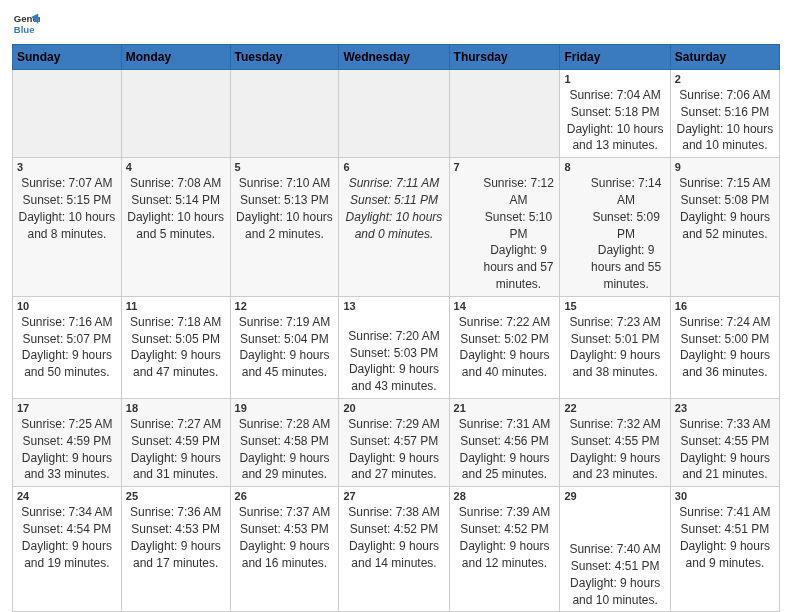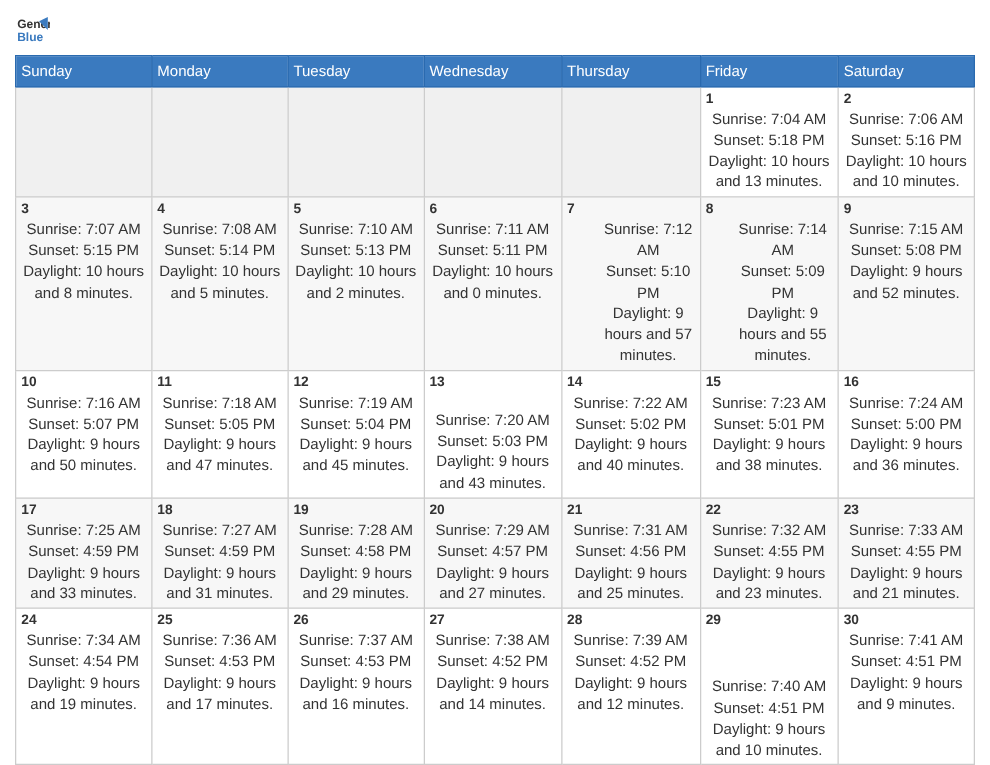--- a/index.html
+++ b/index.html
@@ -40,23 +40,23 @@
     .location {
       font-size: 14px;
       color: #555;
     }
     .calendar {
       width: 100%;
       border-collapse: collapse;
     }
     .calendar th {
       background: #3a7abf;
-      color: #ffffff;
+      color: #000000;
       font-size: 12px;
-      font-weight: normal;
+      font-weight: bold;
       padding: 5px 4px;
       text-align: left;
       border: 1px solid #2a6aaf;
     }
     .calendar td {
       border: 1px solid #ccc;
       vertical-align: top;
       padding: 3px 4px;
       font-size: 10px;
       color: #333;
@@ -146,21 +146,21 @@
 Daylight: 10 hours and 5 minutes.</div>
           </td>
           <td>
             <div class="day-num">5</div>
             <div class="day-info" style="white-space: pre-line;">Sunrise: 7:10 AM
 Sunset: 5:13 PM
 Daylight: 10 hours and 2 minutes.</div>
           </td>
           <td>
             <div class="day-num">6</div>
-            <div class="day-info" style="white-space: pre-line;">Sunrise: 7:11 AM
+            <div class="day-info" style="white-space: pre-line; font-style: italic;">Sunrise: 7:11 AM
 Sunset: 5:11 PM
 Daylight: 10 hours and 0 minutes.</div>
           </td>
           <td>
             <div class="day-num">7</div>
             <div class="day-info" style="white-space: pre-line; margin-left: 28px;">Sunrise: 7:12 AM
 Sunset: 5:10 PM
 Daylight: 9 hours and 57 minutes.</div>
           </td>
           <td>

